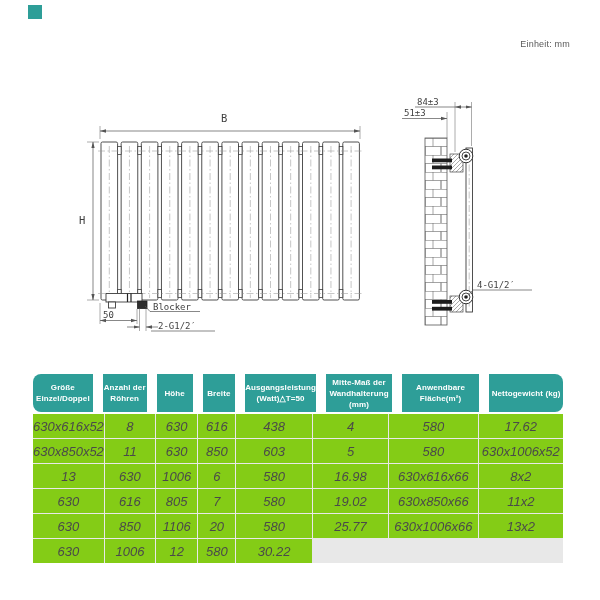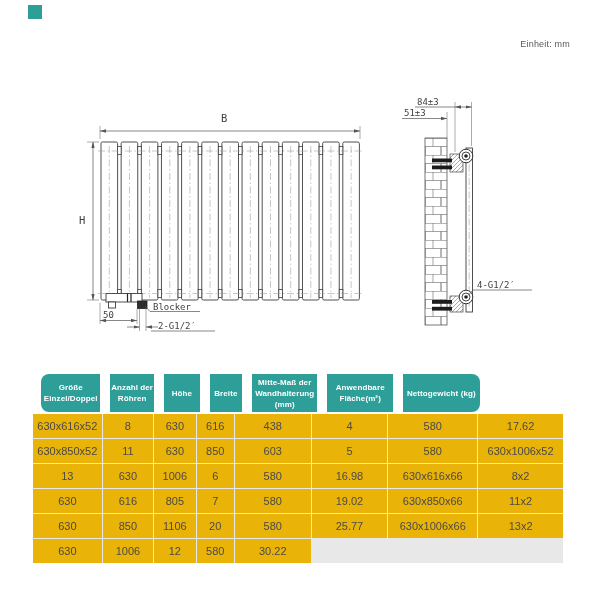--- a/index.html
+++ b/index.html
@@ -14,28 +14,28 @@
   .stub{fill:#fff;stroke:#3d3d3d;stroke-width:0.8;}
   .out{fill:#fff;stroke:#3d3d3d;stroke-width:0.9;}
   .cl{stroke:#999;stroke-width:0.55;fill:none;stroke-dasharray:7 2.5 1.5 2.5;}
   .dim{stroke:#555;stroke-width:0.7;fill:none;}
   .ext{stroke:#666;stroke-width:0.55;fill:none;}
   .cad{font-family:"DejaVu Sans Mono",monospace;font-size:9px;fill:#3f3f3f;}
   .big{font-size:10.5px;}
 
   
   .spec-table{position:absolute;left:33px;top:374px;width:530px;}
-  .thead{display:grid;gap:10px;margin-left:8px;}
+  .thead{display:grid;gap:10px;}
   .th{background:var(--accent,#2E9E98);color:#fff;height:38px;display:flex;flex-direction:column;
       align-items:center;justify-content:center;text-align:center;font-size:8px;line-height:11px;
       font-weight:bold;letter-spacing:0.1px;}
   .th.first{border-radius:8px 0 0 8px;}
   .th.last{border-radius:0 8px 8px 0;}
   .tbody{display:grid;gap:1px;background:#e8e8e8;margin-top:2px;grid-auto-rows:24px;}
-  .td{background:#eab308;color:#4a4a4a;font-size:11px;display:flex;align-items:center;justify-content:center;}
+  .td{background:#84cc16;color:#4a4a4a;font-size:13px;display:flex;align-items:center;justify-content:center;font-style:italic;}
 </style>
 </head>
 <body>
 
 <div class="page">
 
   <div class="brand-square"></div>
   <div class="unit-note">Einheit: mm</div>
 
   <svg class="drawing" width="600" height="370" viewBox="0 0 600 370">
@@ -186,20 +186,24 @@
           <div>Anzahl der</div>
           <div>Röhren</div>
         </div>
         <div class="th">
           <div>Höhe</div>
         </div>
         <div class="th">
           <div>Breite</div>
         </div>
         <div class="th">
+          <div>Ausgangsleistung</div>
+          <div>(Watt)△T=50</div>
+        </div>
+        <div class="th">
           <div>Mitte-Maß der</div>
           <div>Wandhalterung (mm)</div>
         </div>
         <div class="th">
           <div>Anwendbare</div>
           <div>Fläche(m²)</div>
         </div>
         <div class="th last">
           <div>Nettogewicht (kg)</div>
         </div>

